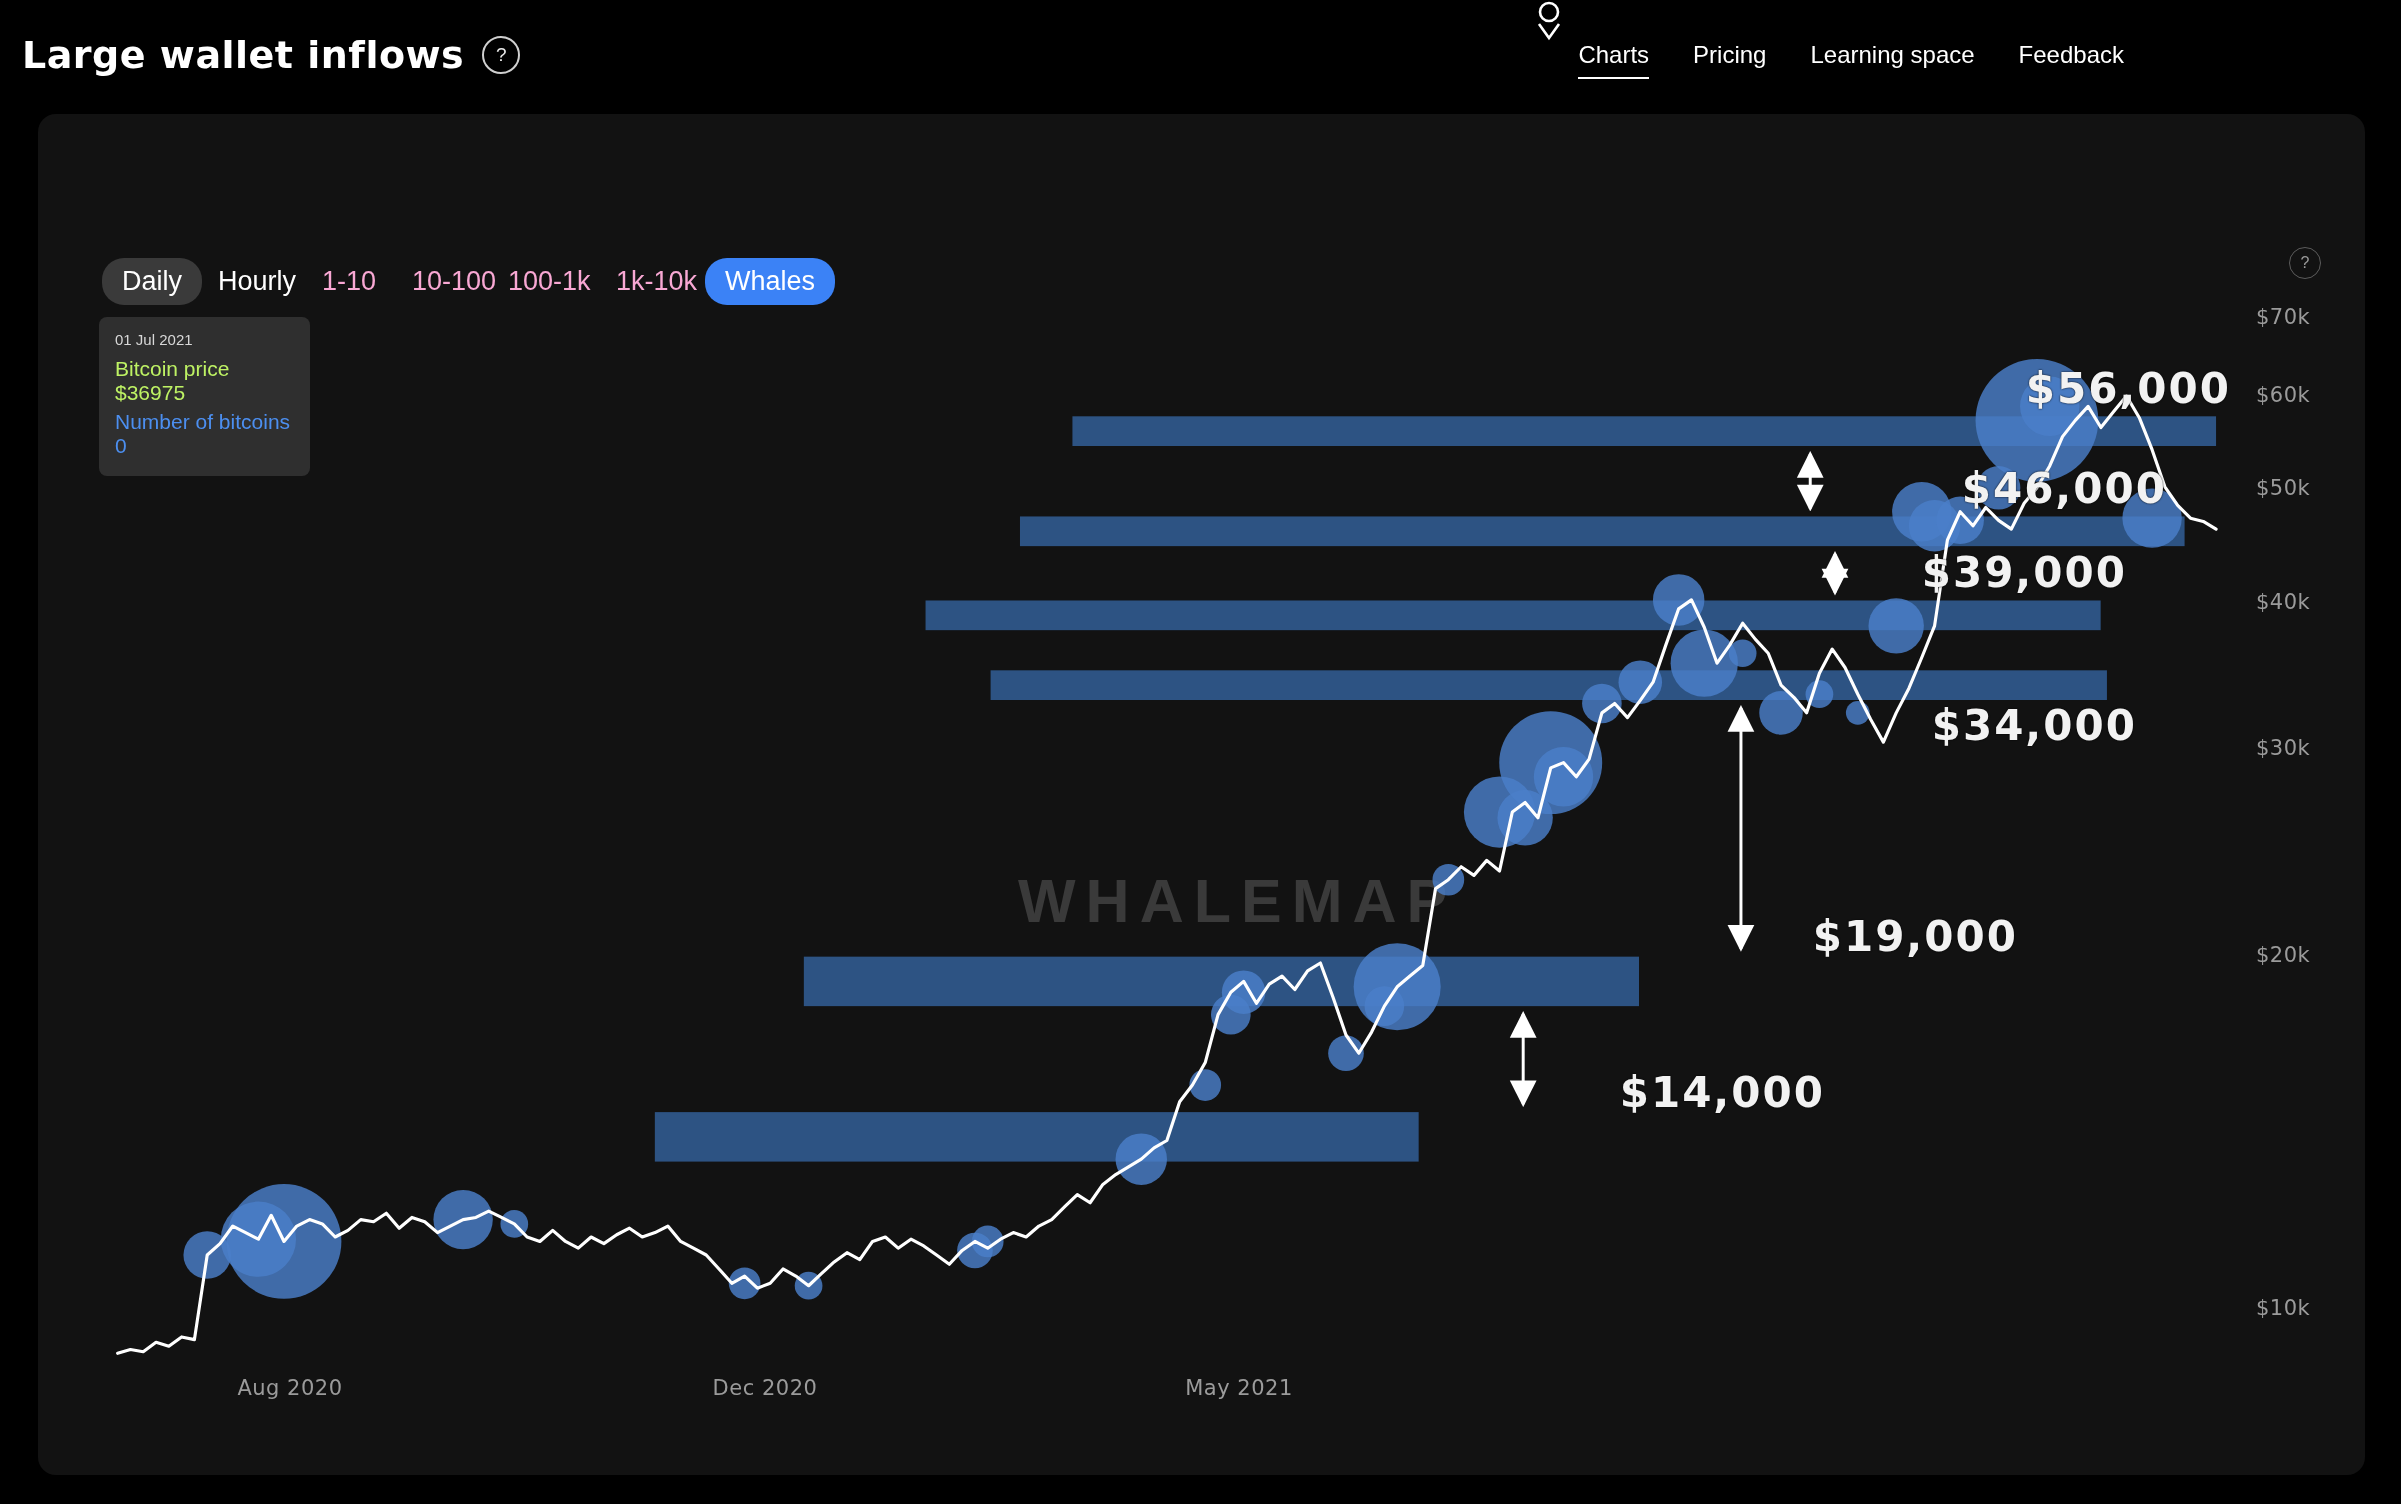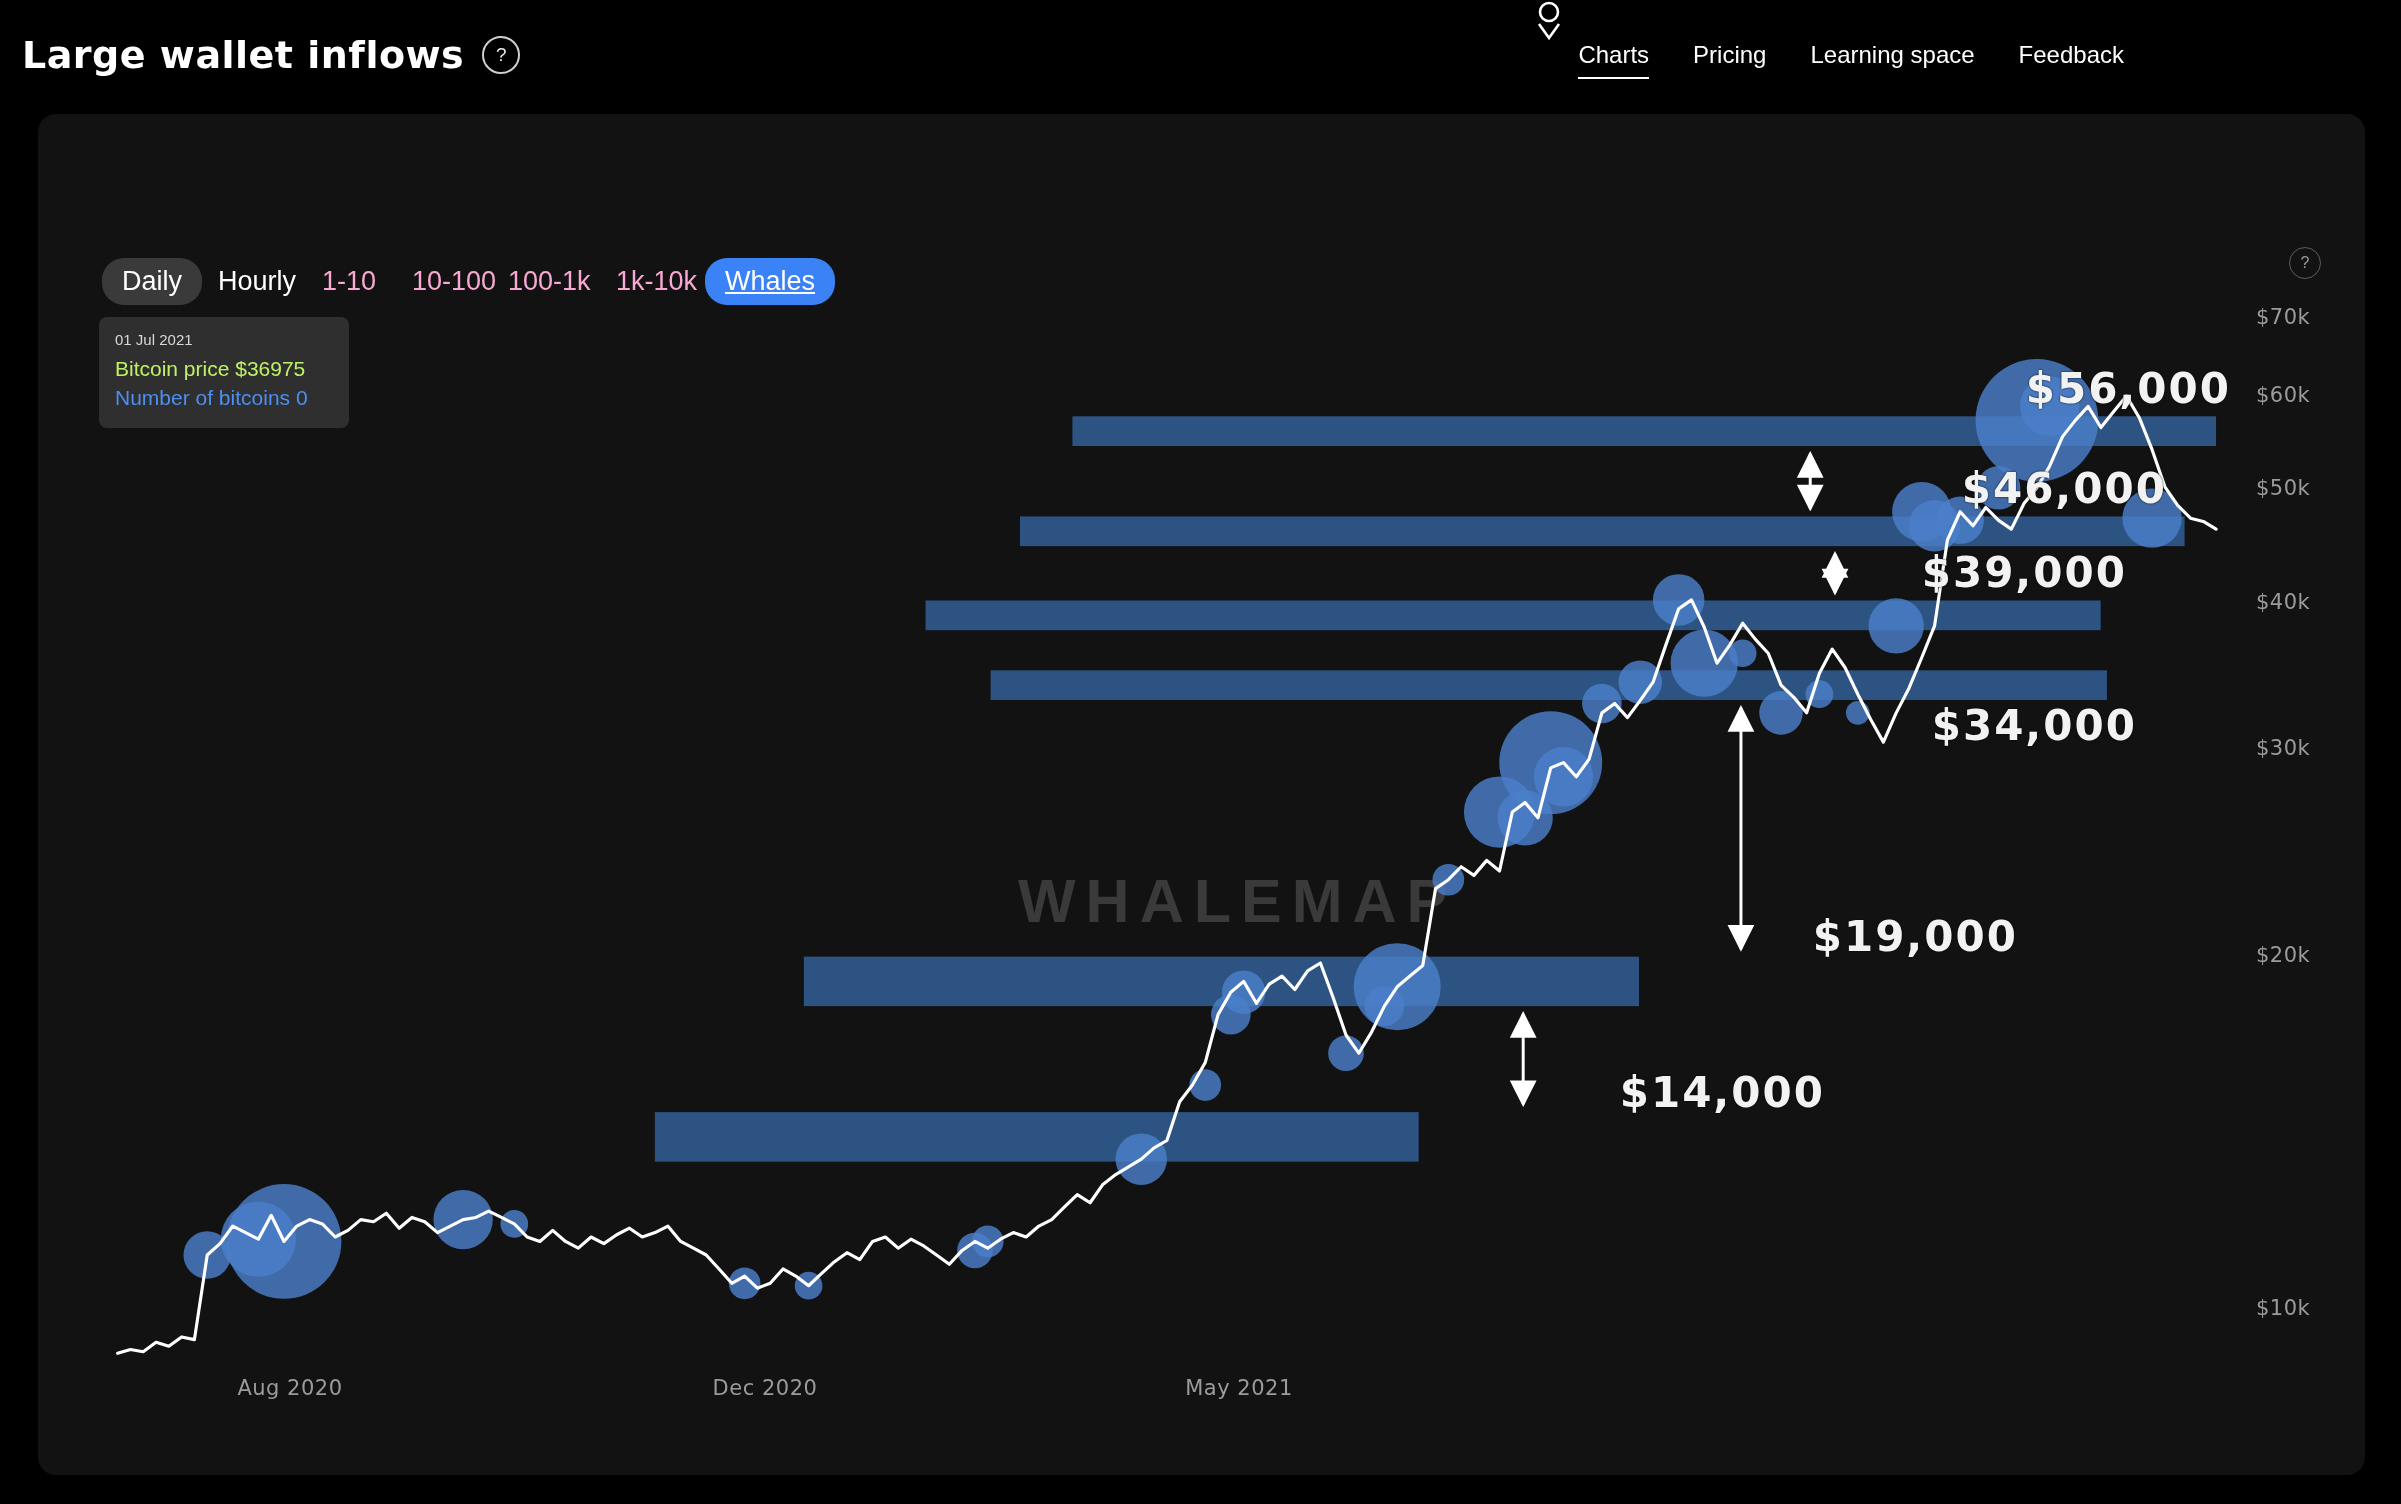--- a/index.html
+++ b/index.html
@@ -54,36 +54,36 @@
   .chip {
     position:absolute; top:132px;
     font-size:27px; line-height:1; cursor:pointer; white-space:nowrap;
     font-family:"Liberation Sans", sans-serif;
     margin-top:12px;
   }
   .chip-pill {
     padding:10px 20px; border-radius:22px;
   }
   .pill-grey { background:#3a3a3a; color:#ffffff; }
-  .pill-blue { background:#3b82f6; color:#ffffff;text-decoration:underline; }
+  .pill-blue { background:#3b82f6; color:#ffffff; }
   .chip-plain { color:#ffffff; padding:10px 4px; }
   .chip-link  { color:#f9a8d4; padding:10px 4px; }
 
   .panel-help {
     position:absolute; right:44px; top:133px;
     width:32px; height:32px; border-radius:50%;
     border:1.6px solid #5c5c5c; color:#9a9a9a;
     display:flex; align-items:center; justify-content:center;
     font-size:16px; cursor:pointer;
   }
 
   
   .tooltip {
     position:absolute; left:61px; top:203px;
-    width:250px; padding:14px 16px 18px 16px;
+    width:211px; padding:14px 16px 18px 16px;
     background:#2f2f2f; border-radius:8px;
   }
   .tt-date  { color:#d8d8d8; font-size:15px; margin-bottom:9px; }
   .tt-price { color:#bef264; font-size:21px; margin-bottom:5px; }
   .tt-btc   { color:#4c8ff0; font-size:21px; }
 
   
   .plot { position:absolute; left:0; top:0; width:2327px; height:1361px; }
   .watermark {
     position:absolute; left:980px; top:752px;

